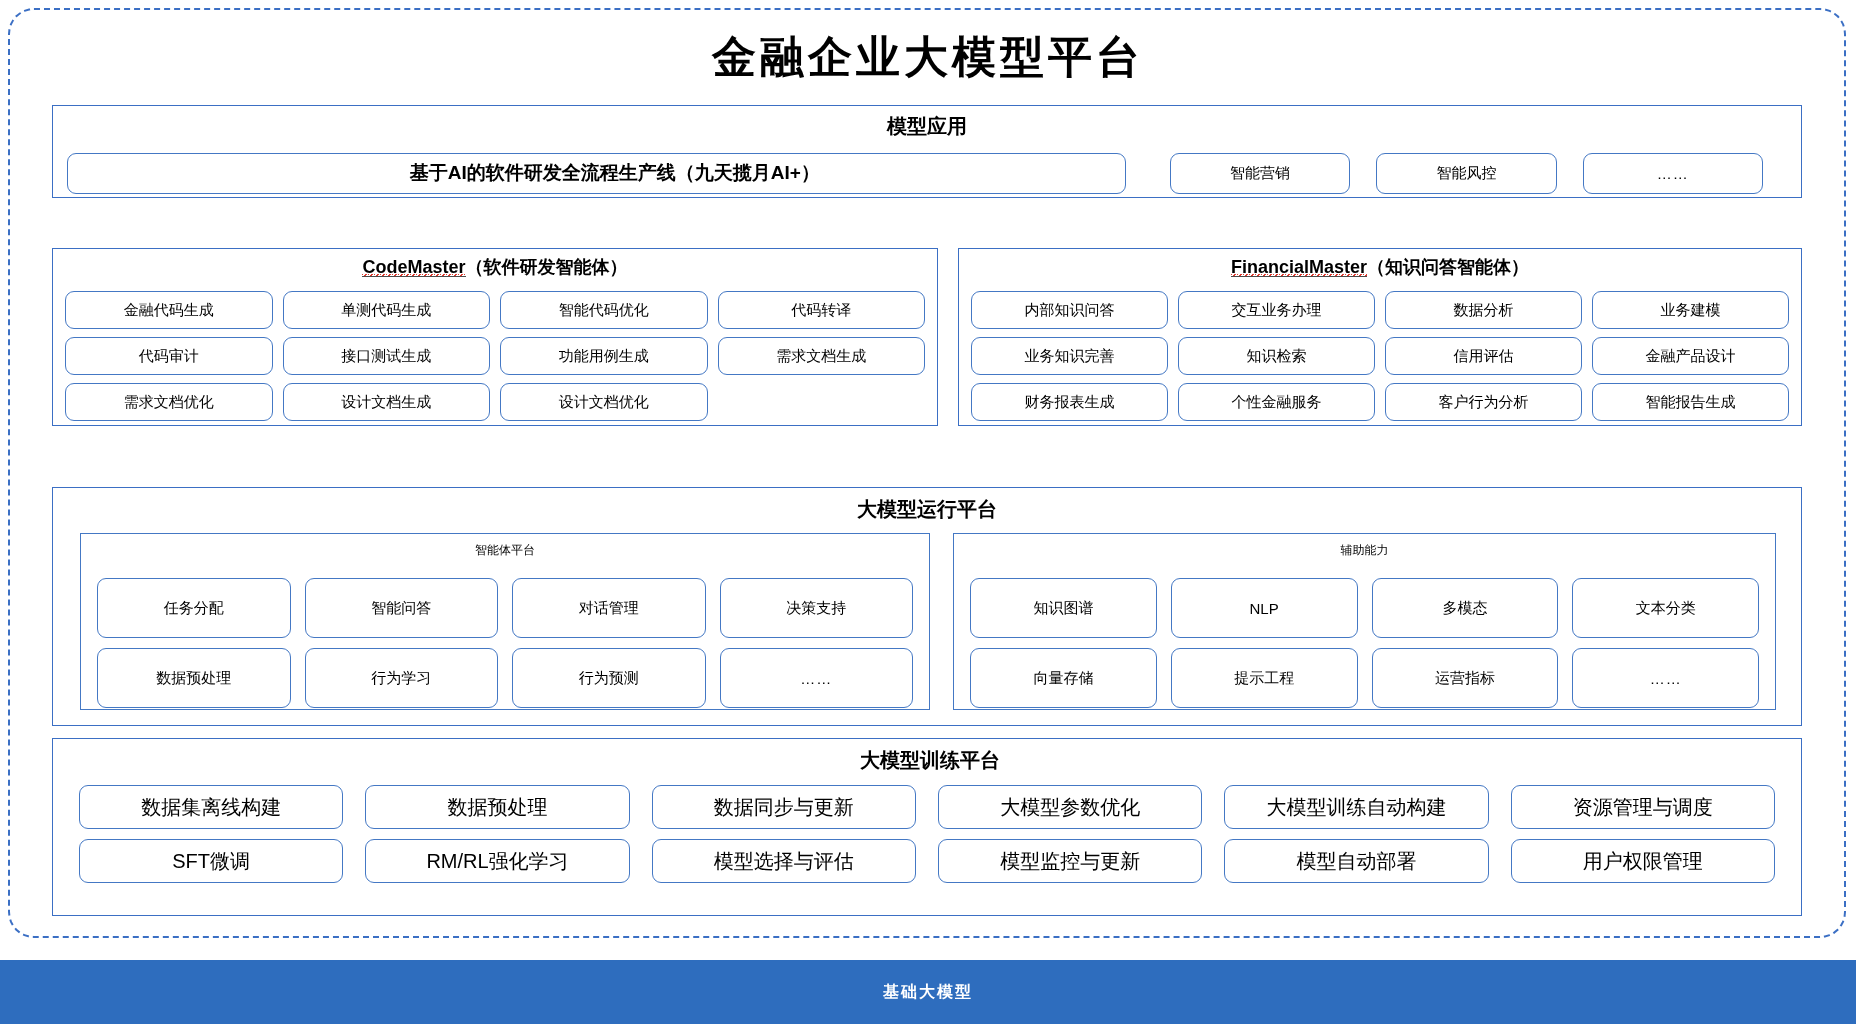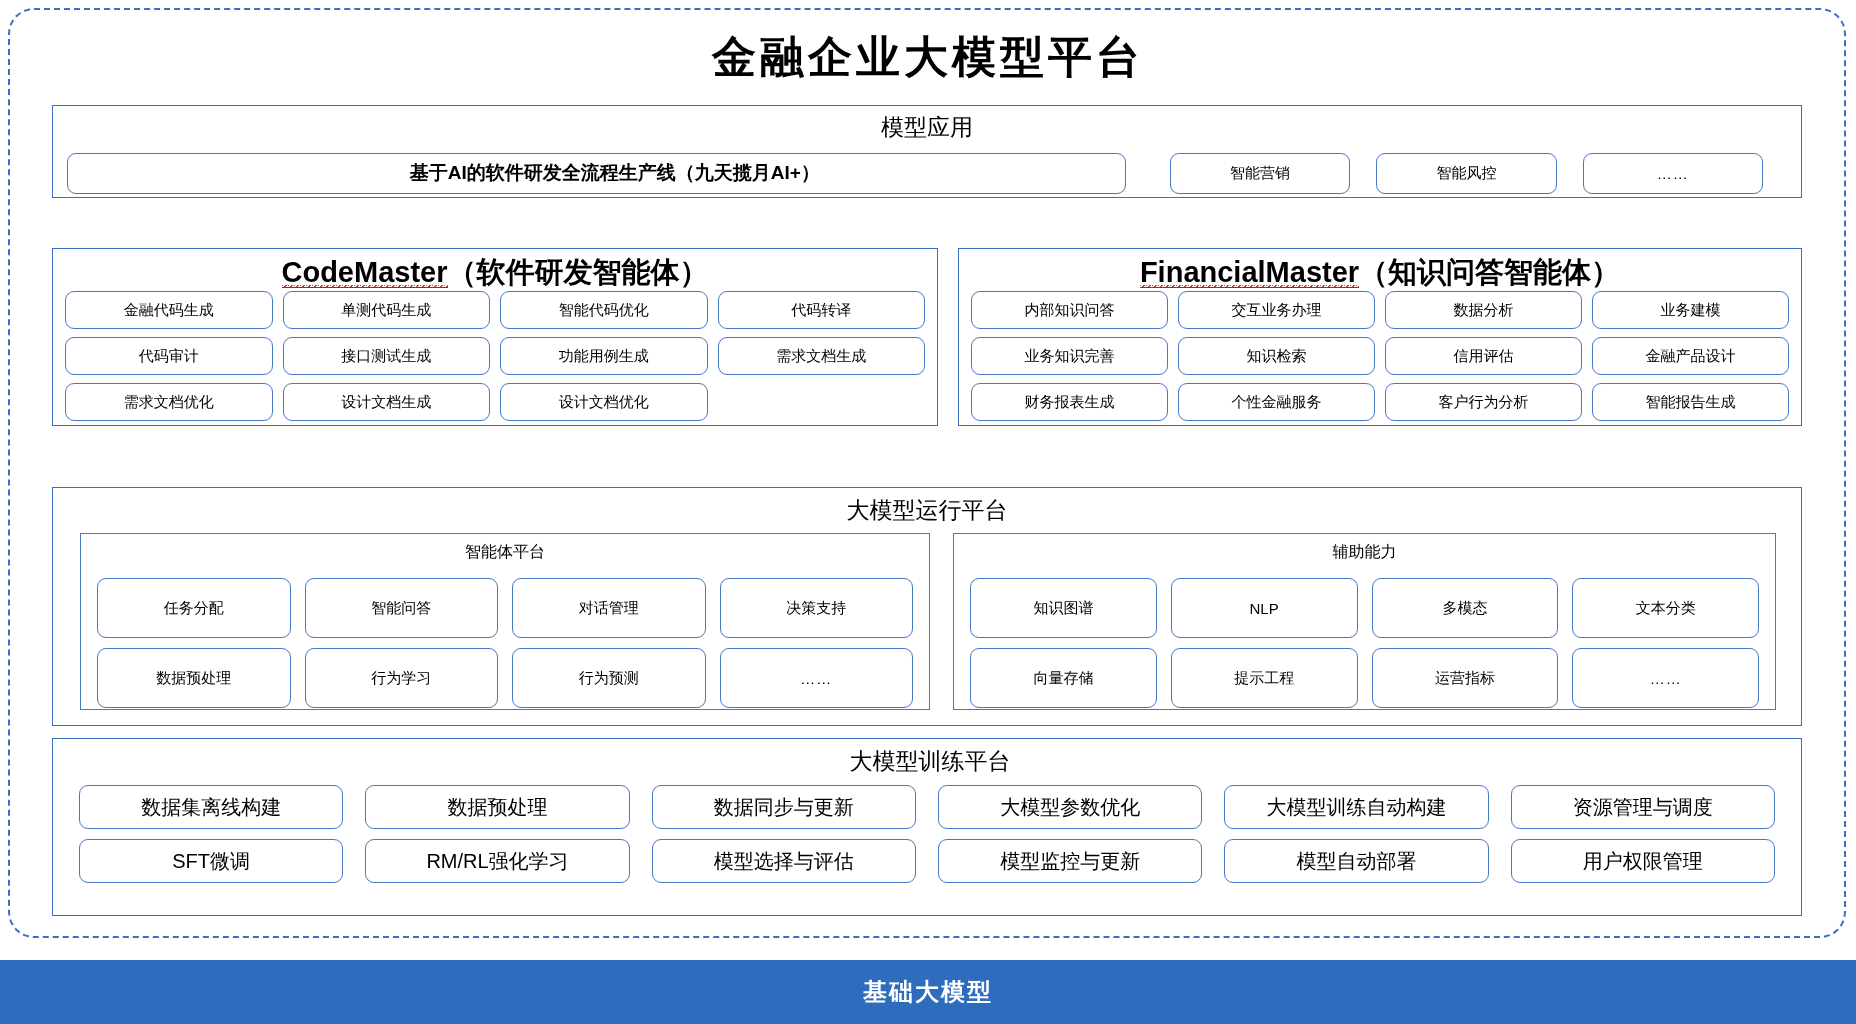--- a/index.html
+++ b/index.html
@@ -43,28 +43,28 @@
 
   
   .section {
     position: absolute;
     border: 1.5px solid #3B6FC4;
     box-sizing: border-box;
     background: #ffffff;
   }
   .section-title {
     text-align: center;
-    font-size: 23px;
-    font-weight: 400;
+    font-size: 20px;
+    font-weight: 700;
     color: #000000;
     line-height: 1;
   }
   .sub-title {
     text-align: center;
-    font-size: 16px;
+    font-size: 12px;
     font-weight: 400;
     color: #000000;
     line-height: 1;
   }
 
   
   .pill {
     border: 1.3px solid #4478C4;
     border-radius: 9px;
     box-sizing: border-box;
@@ -100,21 +100,21 @@
   }
   .app-pill { width: 182px; height: 41px; margin-right: 26px; }
 
   
   #codemaster-section   { left: 52px;  top: 248px; width: 886px; height: 178px; }
   #financialmaster-section { left: 958px; top: 248px; width: 844px; height: 178px; }
 
   .agent-title {
     position: relative;
     margin-top: 9px;
-    font-size: 29px;
+    font-size: 18px;
     font-weight: 700;
   }
   .misspelled {
     position: relative;
     border-bottom: 0px;
     background-image: repeating-linear-gradient(
         135deg,
         #E03A2F 0px, #E03A2F 1.2px,
         rgba(0,0,0,0) 1.2px, rgba(0,0,0,0) 2.6px);
     background-repeat: repeat-x;
@@ -187,21 +187,21 @@
     position: absolute;
     left: 0;
     top: 960px;
     width: 1856px;
     height: 64px;
     background: #2E6DBE;
     display: flex;
     align-items: center;
     justify-content: center;
     color: #ffffff;
-    font-size: 24px;
+    font-size: 16px;
     font-weight: 700;
     letter-spacing: 2px;
   }
 </style>
 </head>
 <body>
 
 <div id="outer-frame"></div>
 
 <div id="page-title">金融企业大模型平台</div>

